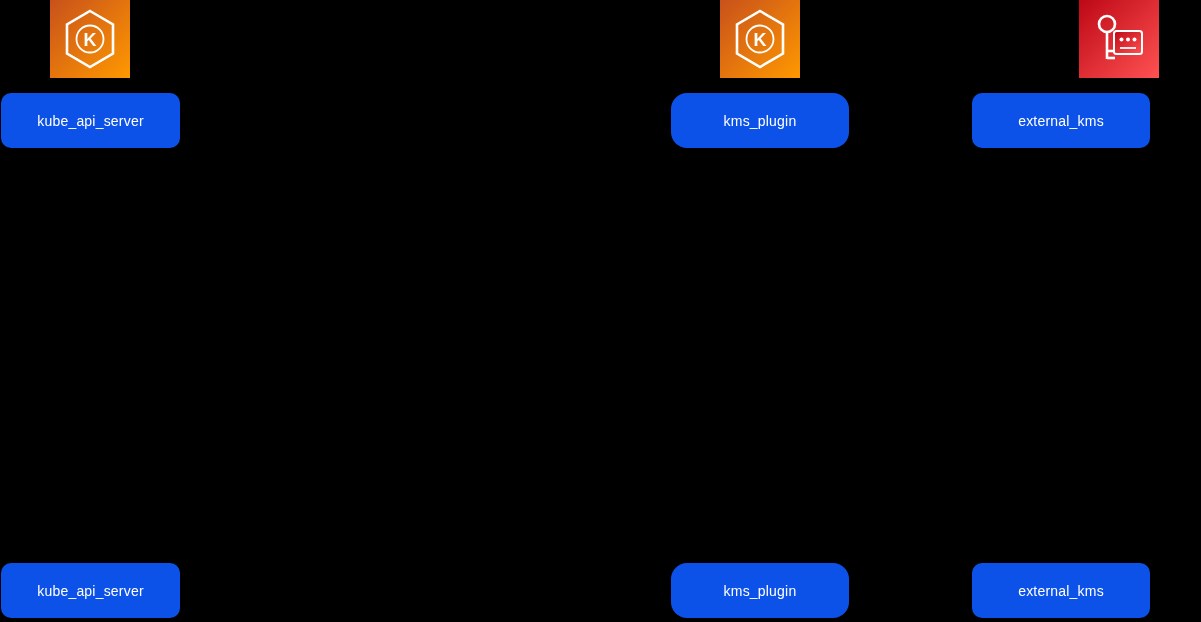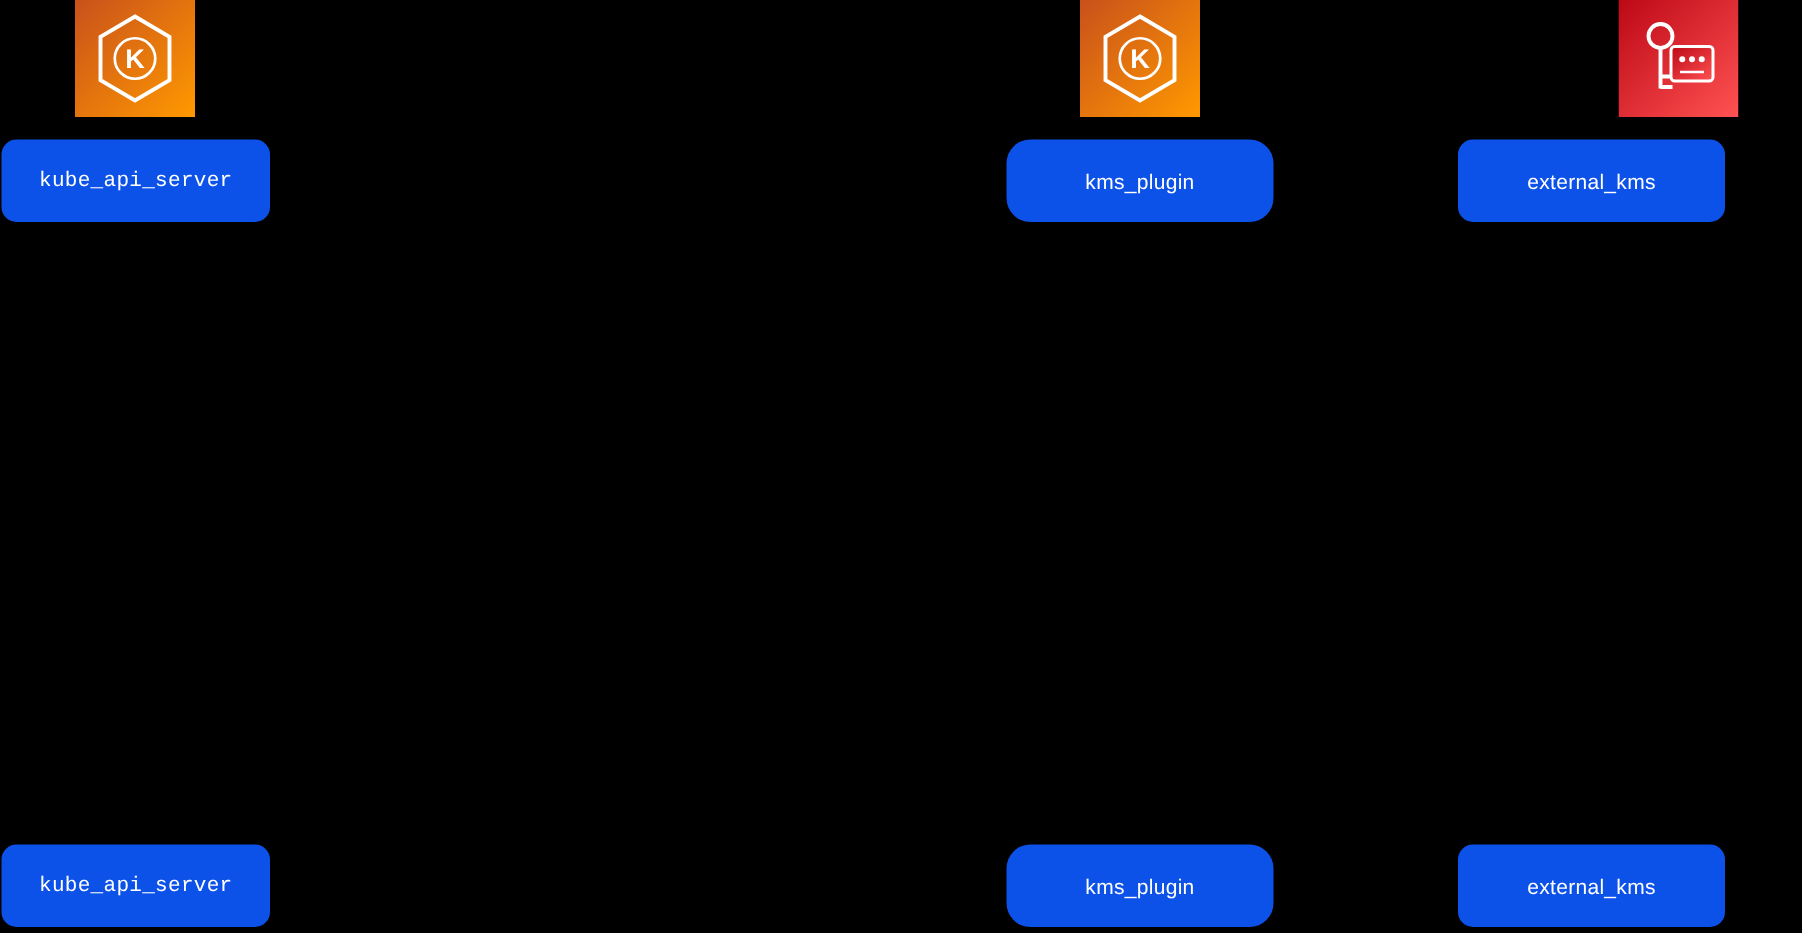--- a/index.html
+++ b/index.html
@@ -24,21 +24,21 @@
     background: var(--box, #0d52e8);
     border-radius: 10px;
     color: var(--box-text, #fff);
     display: flex;
     align-items: center;
     justify-content: center;
     font-size: 14px;
     letter-spacing: 0.2px;
   }
   .pbox span { white-space: nowrap; }
-  .col1 { left: 1px;    width: 179px; font-family: Liberation Mono, monospace; }
+  .col1 { left: 1px;    width: 179px; }
   .col2 { left: 671px;  width: 178px; border-radius: 16px; }
   .col3 { left: 972px; width: 178px; }
   .top    { top: 93px; }
   .bottom { top: 563px; }
   .picon {
     position: absolute;
     top: 0;
     width: 80px;
     height: 78px;
   }

